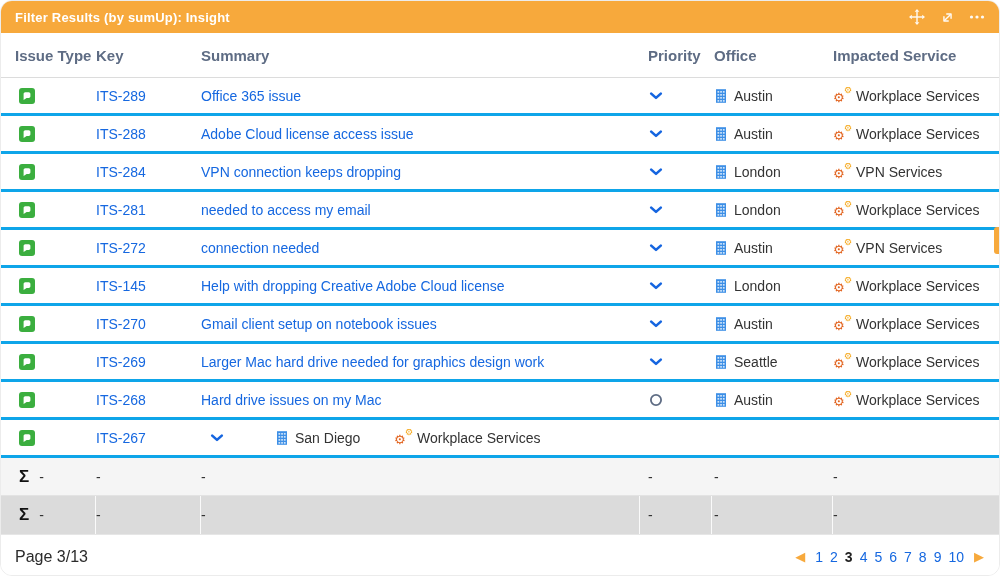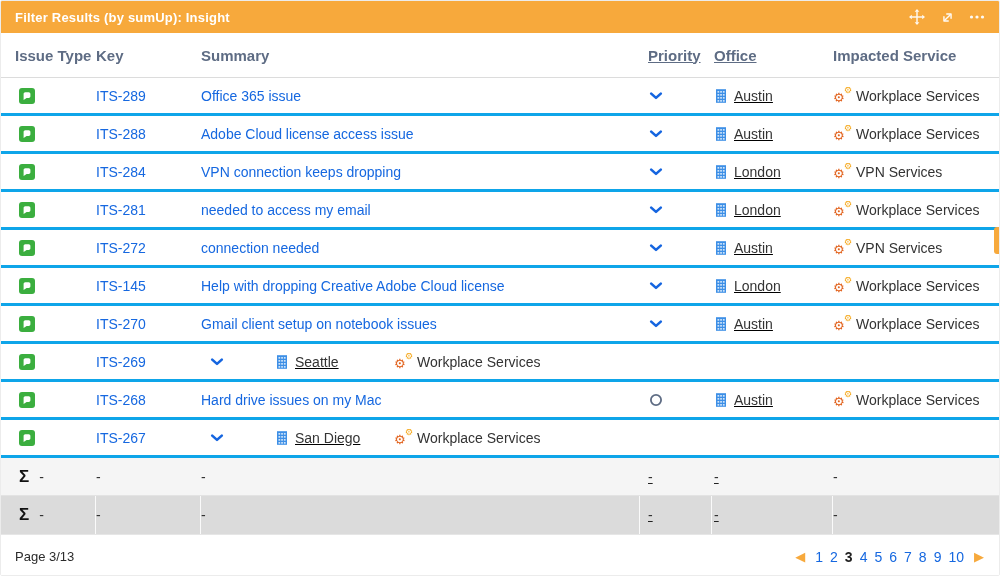--- a/index.html
+++ b/index.html
@@ -1,35 +1,35 @@
 <!DOCTYPE html>
 <html><head>
 <meta charset="utf-8">
 <style>
   html,body{margin:0;padding:0;background:#fff;}
   body{width:1000px;height:576px;font-family:"Liberation Sans",sans-serif;-webkit-font-smoothing:antialiased;}
-  .panel{position:relative;width:1000px;height:576px;box-sizing:border-box;border:1px solid #ececec;border-radius:2px;overflow:hidden;background:#fff;}
+  .panel{position:relative;width:1000px;height:576px;box-sizing:border-box;border:1px solid #ececec;border-radius:12px;overflow:hidden;background:#fff;}
 
   
   .titlebar{height:32px;background:#F7A93C;display:flex;align-items:center;justify-content:space-between;padding:0 14px;}
   .titlebar .title{color:#fff;font-size:13px;font-weight:bold;letter-spacing:.2px;}
   .titlebar .hicons{display:flex;align-items:center;gap:14px;}
   .hicon{display:flex;align-items:center;justify-content:center;cursor:pointer;opacity:.95;}
 
   
   .thead{display:flex;align-items:center;height:44px;border-bottom:1px solid #dcdcdc;}
   .thead .cell{font-size:15px;font-weight:600;color:#5E6C84;}
   .trow{display:flex;align-items:center;height:38px;border-bottom:3px solid #0ea5e9;box-sizing:border-box;background:#fff;}
   .cell{box-sizing:border-box;display:flex;align-items:center;overflow:hidden;white-space:nowrap;}
   .col-type{width:95px;padding-left:18px;}
   .thead .col-type{padding-left:14px;}
   .col-key{width:105px;}
   .col-summary{flex:1;}
-  .col-priority{width:72px;padding-left:8px;text-decoration:underline;}
-  .col-office{width:121px;padding-left:2px;gap:6px;text-decoration:underline;}
+  .col-priority{width:72px;padding-left:8px;}
+  .col-office{width:121px;padding-left:2px;gap:6px;}
   .col-impacted{width:166px;gap:4px;}
   .link{color:#1668E0;font-size:14px;text-decoration:none;cursor:pointer;}
   .plain{color:#333;font-size:14px;}
 
   .type-icon{display:block;}
   .gear-wrap{position:relative;display:inline-block;width:19px;height:17px;flex:0 0 19px;}
   .gear{position:absolute;font-family:"DejaVu Sans",sans-serif;line-height:1;}
   .gear.big{left:0;bottom:0;font-size:13px;color:#E2641F;}
   .gear.small{right:0;top:-1px;font-size:9px;color:#F5A81C;}
 
@@ -37,21 +37,21 @@
   .sumrow{display:flex;align-items:center;height:38px;box-sizing:border-box;font-size:14px;color:#222;}
   .sumrow.light{background:#F5F5F5;border-bottom:1px solid #e3e3e3;}
   .sumrow.dark{background:#DBDBDB;}
   .sumrow.dark .cell{border-right:1px solid rgba(255,255,255,.85);height:100%;}
   .sumrow.dark .cell:last-child{border-right:none;}
   .sigma{font-size:17px;font-weight:600;color:#111;margin-right:10px;}
   .dash{color:#333;}
 
   
   .footer{height:43px;display:flex;align-items:center;justify-content:space-between;padding:0 12px 0 14px;border-top:1px solid #e6e6e6;background:#fff;}
-  .page-label{font-size:13px;color:#2b2b2b;}
+  .page-label{font-size:16px;color:#2b2b2b;}
   .pagination{display:flex;align-items:center;gap:7px;}
   .pag-arrow{color:#F7A93C;font-size:13px;cursor:pointer;line-height:1;padding:0 3px;}
   .page-num{color:#1668E0;font-size:14px;cursor:pointer;}
   .page-num.current{color:#222;font-weight:bold;cursor:default;}
 
   
   .edge-strip{position:absolute;right:0;top:226px;width:5px;height:27px;background:#F7A93C;border-radius:3px 0 0 3px;}
 </style>
 </head>
 <body>
@@ -430,20 +430,23 @@
       <div class="trow">
     <div class="cell col-type">
       <svg class="type-icon" width="16" height="16" viewBox="0 0 16 16">
         <rect width="16" height="16" rx="3" fill="#3BAE3F"></rect>
         <path d="M4.6 5.9c0-.95.77-1.7 1.7-1.7h3.4c.95 0 1.7.75 1.7 1.7v2.4c0 .95-.75 1.7-1.7 1.7H7.6L4.6 12z" fill="#fff"></path>
       </svg>
     </div>
     <div class="cell col-key">
           <a class="link">ITS-269</a>
         </div>
+    <div class="cell col-summary">
+          <a class="link">Larger Mac hard drive needed for graphics design work</a>
+        </div>
     <div class="cell col-priority">
       <svg class="prio" width="16" height="16" viewBox="0 0 16 16">
         <path d="M3.2 5.6L8 9.9l4.8-4.3" fill="none" stroke="#1565E0" stroke-width="2.6" stroke-linecap="round" stroke-linejoin="round"></path>
       </svg>
 
     </div>
     <div class="cell col-office">
       <svg width="14" height="16" viewBox="0 0 14 16">
         <rect x="2" y="1.2" width="10" height="13.6" fill="#3D8FE6"></rect>
         <g fill="#CFE4F9">

